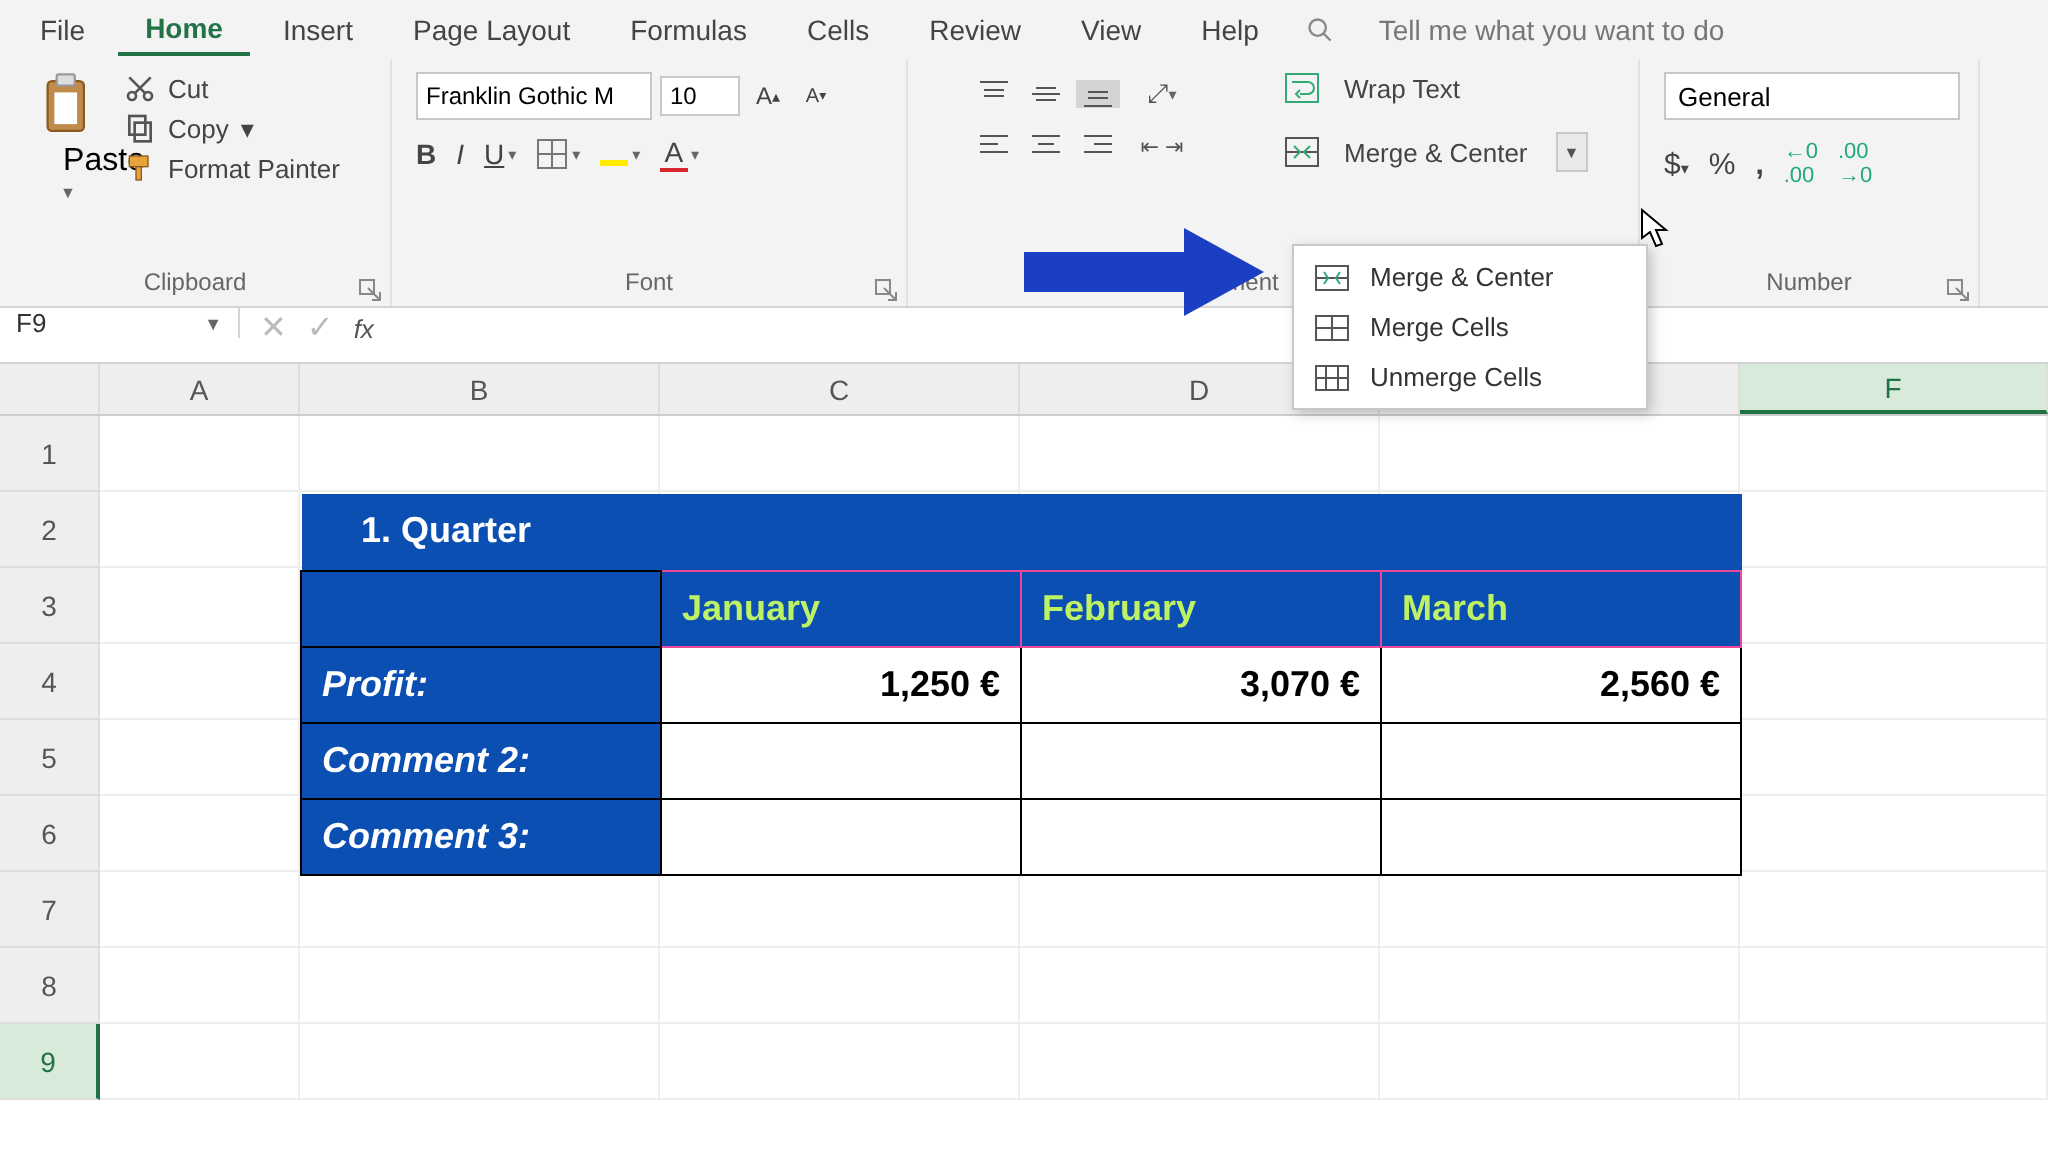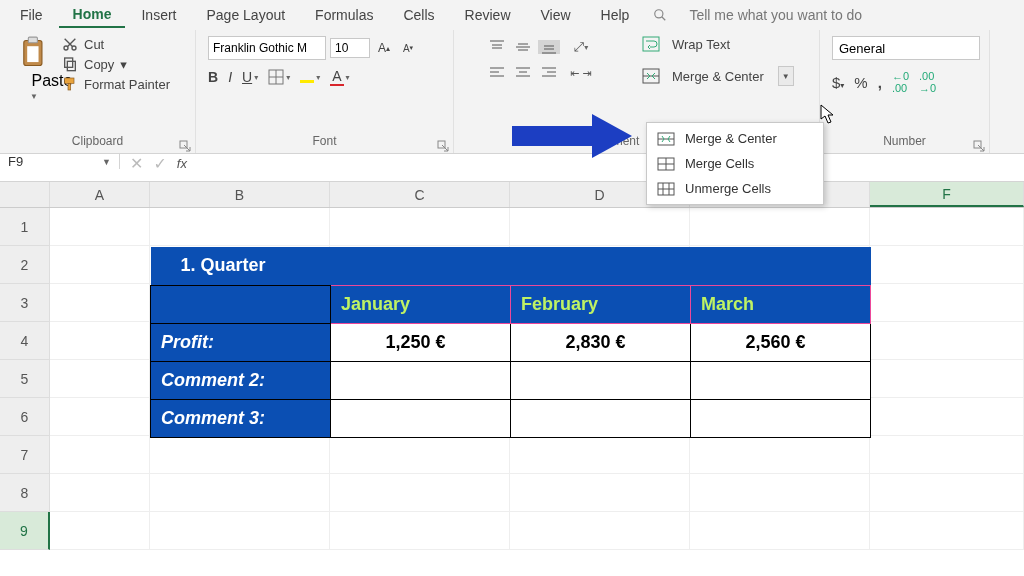--- a/index.html
+++ b/index.html
@@ -90,21 +90,21 @@
   .cell0 { border-right: 1px solid #eee; border-bottom: 1px solid #eee; height: 38px; background:#fff;}
 
   
   .data { position: absolute; left: 150px; top: 65px; }
   .data table { border-collapse: collapse; }
   .data td, .data th { height: 38px; font-size: 18px; }
   .hdr-big { background: #0b4fb3; color: #fff; font-weight: 700; padding-left: 30px; width: 180px; }
   .hdr-span { background: #0b4fb3; border:none; }
   .month { background: #0b4fb3; color:#bef264; font-weight:700; padding-left:10px; border:1px solid #ec4899; width: 180px;}
   .rowlbl { background: #0b4fb3; color:#fff; font-weight:700; padding-left:10px; border:1px solid #000; font-style: italic; width: 180px;}
-  .val { border:1px solid #000; text-align:center; padding-right:10px; font-weight:700; width: 180px; background:#fff;}
+  .val { border:1px solid #000; text-align:right; padding-right:10px; font-weight:700; width: 180px; background:#fff;}
   .emp { border:1px solid #000; width: 180px; background:#fff;}
 </style>
 </head>
 <body>
 
 <div class="menubar">
   <div class="item">File</div>
   <div class="item active">Home</div>
   <div class="item">Insert</div>
   <div class="item">Page Layout</div>
@@ -460,21 +460,21 @@
       </tr>
       <tr>
         <td class="hdr-span" style="border:1px solid #000"></td>
         <td class="month">January</td>
         <td class="month">February</td>
         <td class="month">March</td>
       </tr>
       <tr>
         <td class="rowlbl">Profit:</td>
         <td class="val">1,250  €</td>
-        <td class="val">2,830  €</td>
+        <td class="val">3,070  €</td>
         <td class="val">2,560  €</td>
       </tr>
       <tr>
         <td class="rowlbl">Comment 2:</td>
         <td class="emp"></td>
         <td class="emp"></td>
         <td class="emp"></td>
       </tr>
       <tr>
         <td class="rowlbl">Comment 3:</td>

